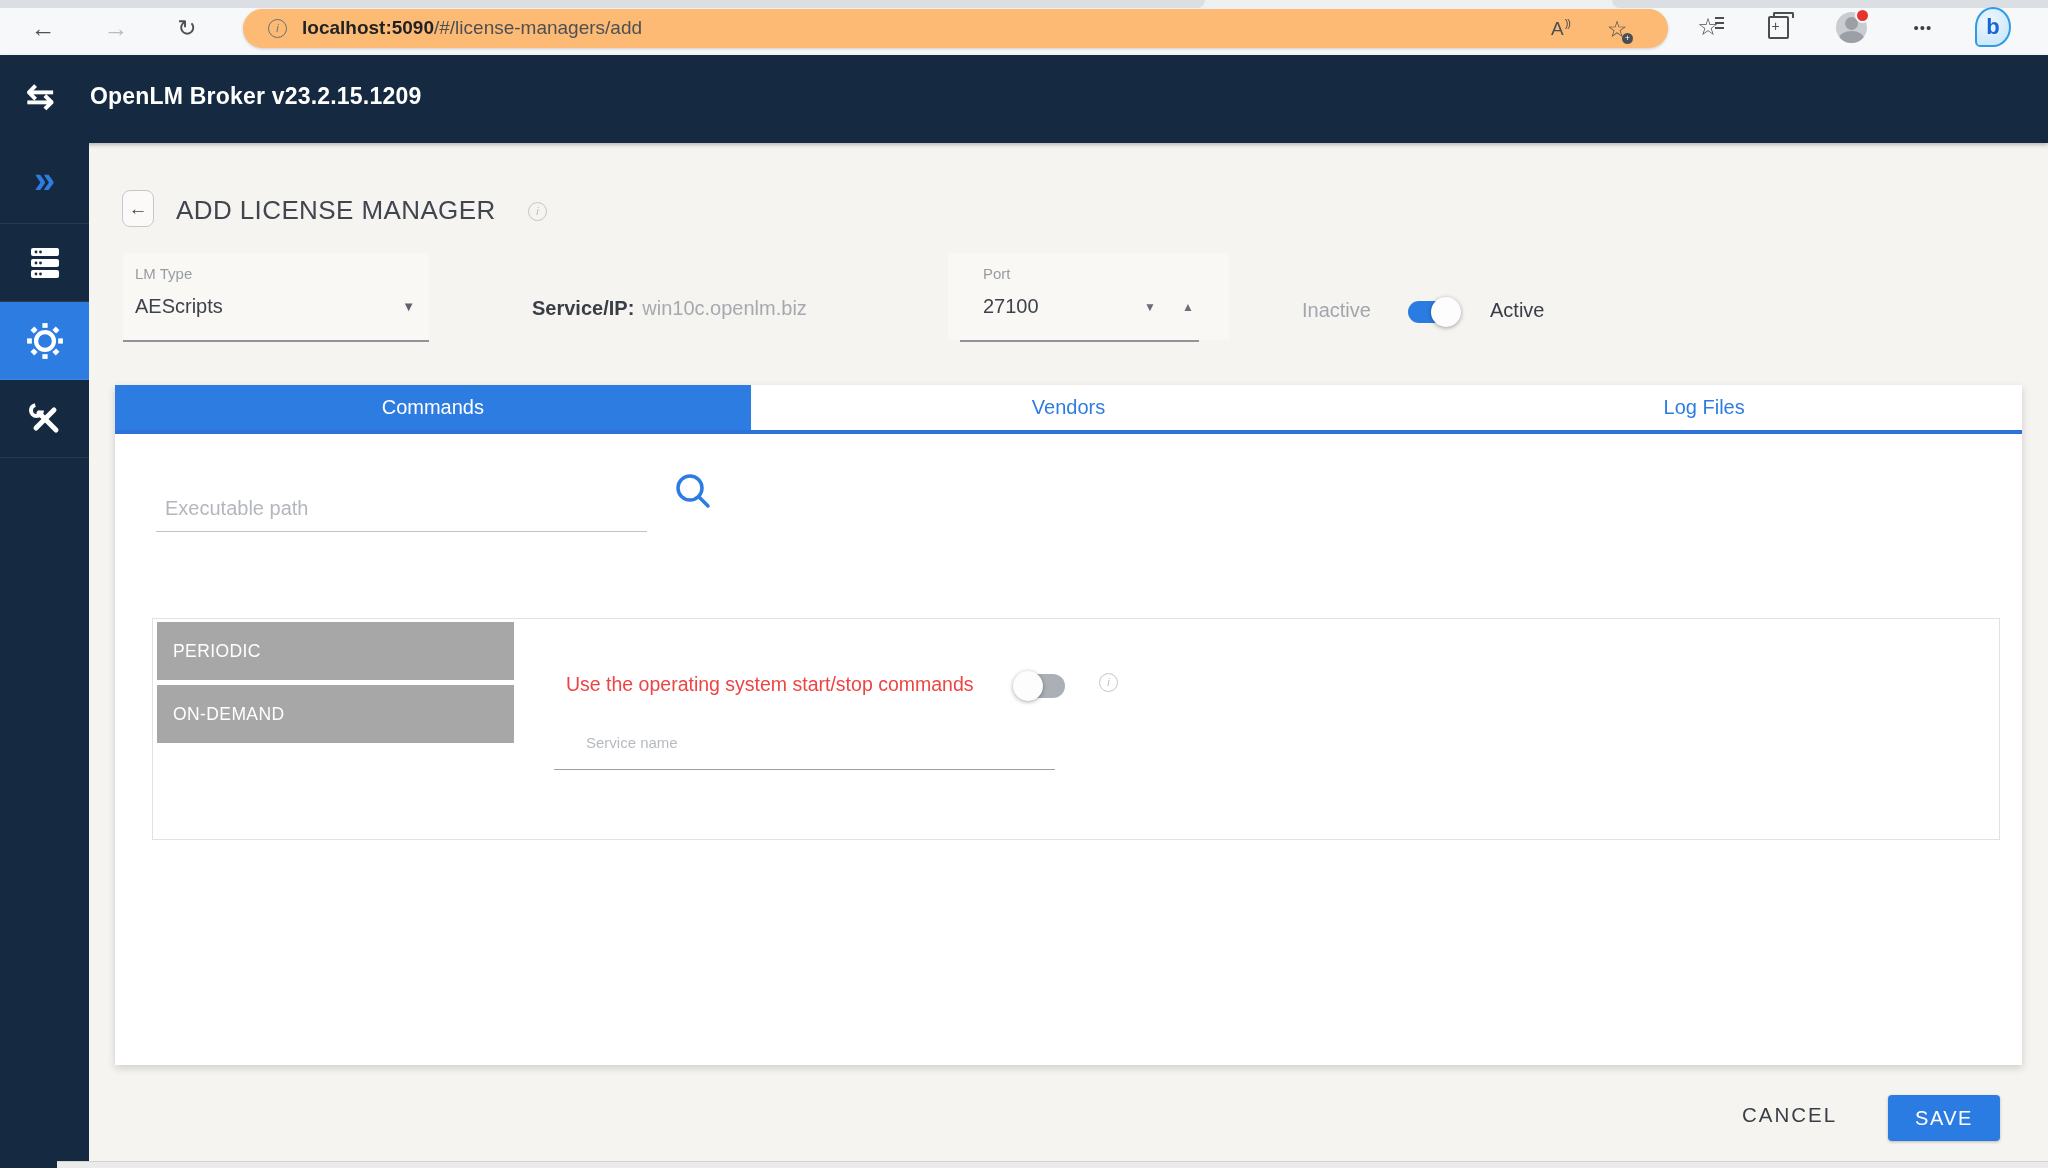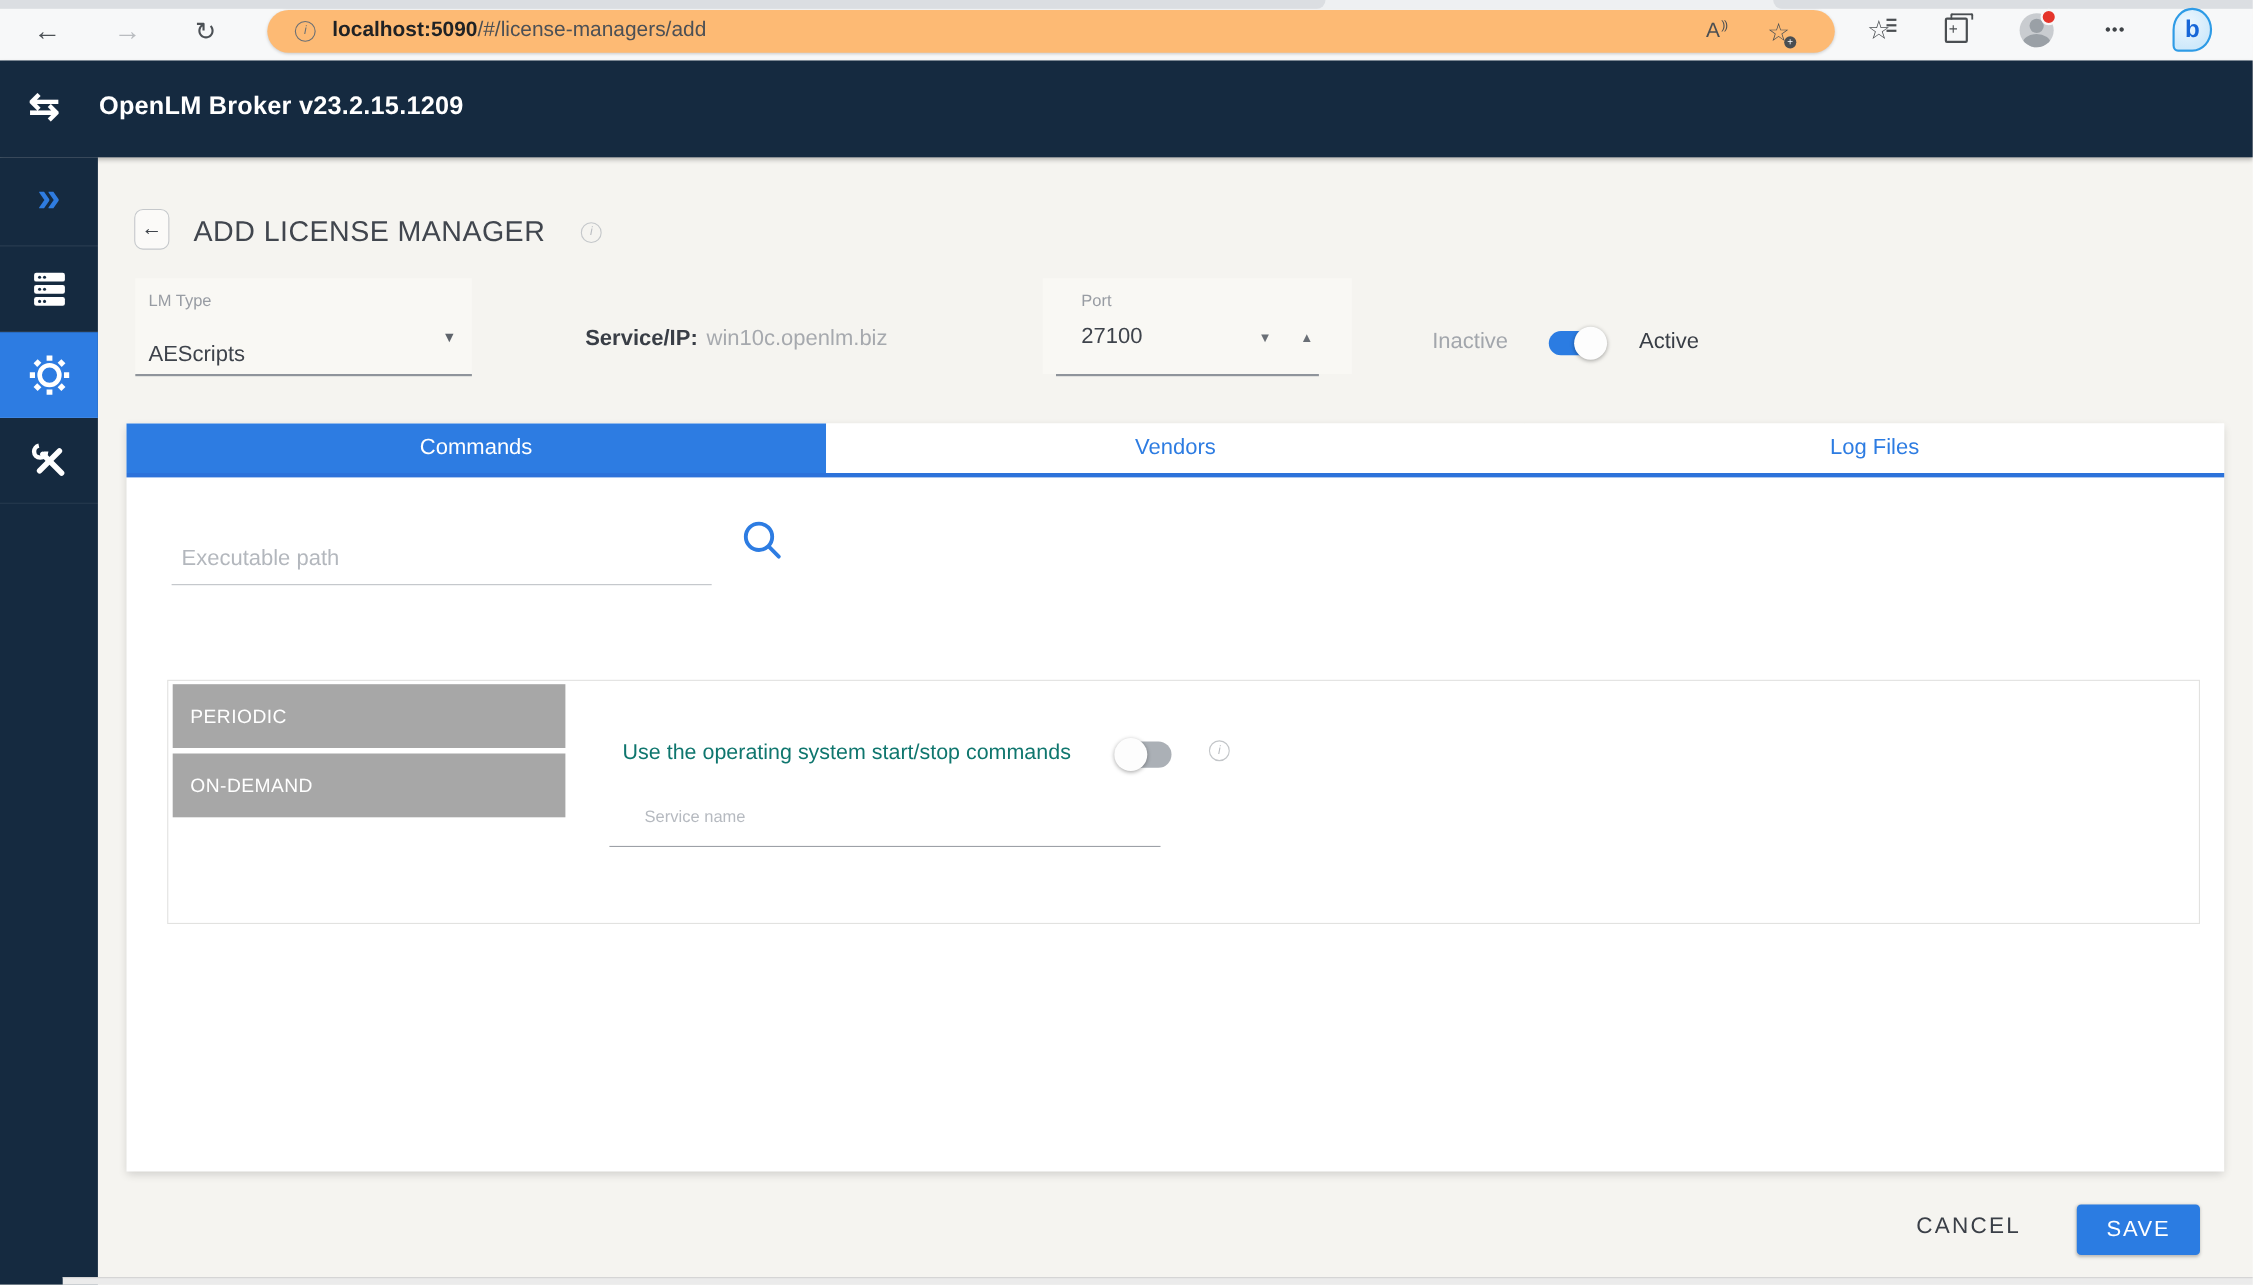--- a/index.html
+++ b/index.html
@@ -91,21 +91,21 @@
   
   .execinput{position:absolute;left:41px;top:100px;width:482px;height:46px;border:none;border-bottom:1.5px solid #bfc2c7;
     background:transparent;font-size:20px;color:#c2410c;font-family:"Liberation Sans",sans-serif;padding:0 0 0 9px;outline:none;}
   .execinput::placeholder{color:#b3b7bd;}
   .searchicon{position:absolute;left:558px;top:86px;}
   .cmdbox{position:absolute;left:37px;top:233px;width:1846px;height:220px;border:1px solid #e2e2e0;background:#fff;}
   .sched{position:absolute;left:4px;width:357px;height:58px;background:#a7a7a7;color:#ffffff;
     font-size:17.5px;letter-spacing:0.4px;display:flex;align-items:center;padding-left:16px;box-sizing:border-box;}
   .sched.periodic{top:3px;}
   .sched.ondemand{top:66px;}
-  .oslabel{position:absolute;left:413px;top:54px;font-size:19.5px;color:#0f766e;}
+  .oslabel{position:absolute;left:413px;top:54px;font-size:19.5px;color:#ef4444;}
   .sw-os{left:864px;top:55px;width:48px;height:24px;background:#abb0b6;}
   .sw-os .knob{left:-4px;top:-3px;}
   .os-info{left:946px;top:54px;border-color:#c3c6c9;color:#b9bcc0;}
   .svcinput{position:absolute;left:401px;top:96px;width:469px;height:54px;border:none;border-bottom:1.5px solid #9da1a7;
     background:transparent;font-size:15px;color:#3e434b;font-family:Liberation Sans, sans-serif;padding:0 0 0 32px;outline:none;}
   .svcinput::placeholder{color:#b6bac0;}
   
   .cancelbtn{position:absolute;left:1736px;top:1102px;font-size:20.5px;color:#3a3f47;letter-spacing:2px;background:none;border:none;
     font-family:"Liberation Sans",sans-serif;}
   .savebtn{position:absolute;left:1888px;top:1095px;width:112px;height:46px;background:#2b7ce2;border:none;border-radius:4px;
@@ -199,21 +199,21 @@
     </svg>
   </div>
 </div>
 
 <button class="backbtn">←</button>
 <div class="pagetitle">ADD LICENSE MANAGER</div>
 <div class="infocirc title-info"></div>
 
 <div class="fieldbox fb-lm">
   <span class="flabel" style="left:12px;top:12px;text-align:right;">LM Type</span>
-  <span class="fvalue" style="left:12px;top:42px;margin-top:16px;">AEScripts</span>
+  <span class="fvalue" style="left:12px;top:42px;">AEScripts</span>
   <span class="caret" style="right:14px;top:46px;">▼</span>
 </div>
 
 <div class="hostname">
   <span class="hostlabel">Service/IP:</span><span class="hostvalue">win10c.openlm.biz</span>
 </div>
 
 <div class="fieldbox fb-port">
   <span class="flabel" style="left:35px;top:12px;">Port</span>
   <span class="fvalue" style="left:35px;top:42px;">27100</span>

